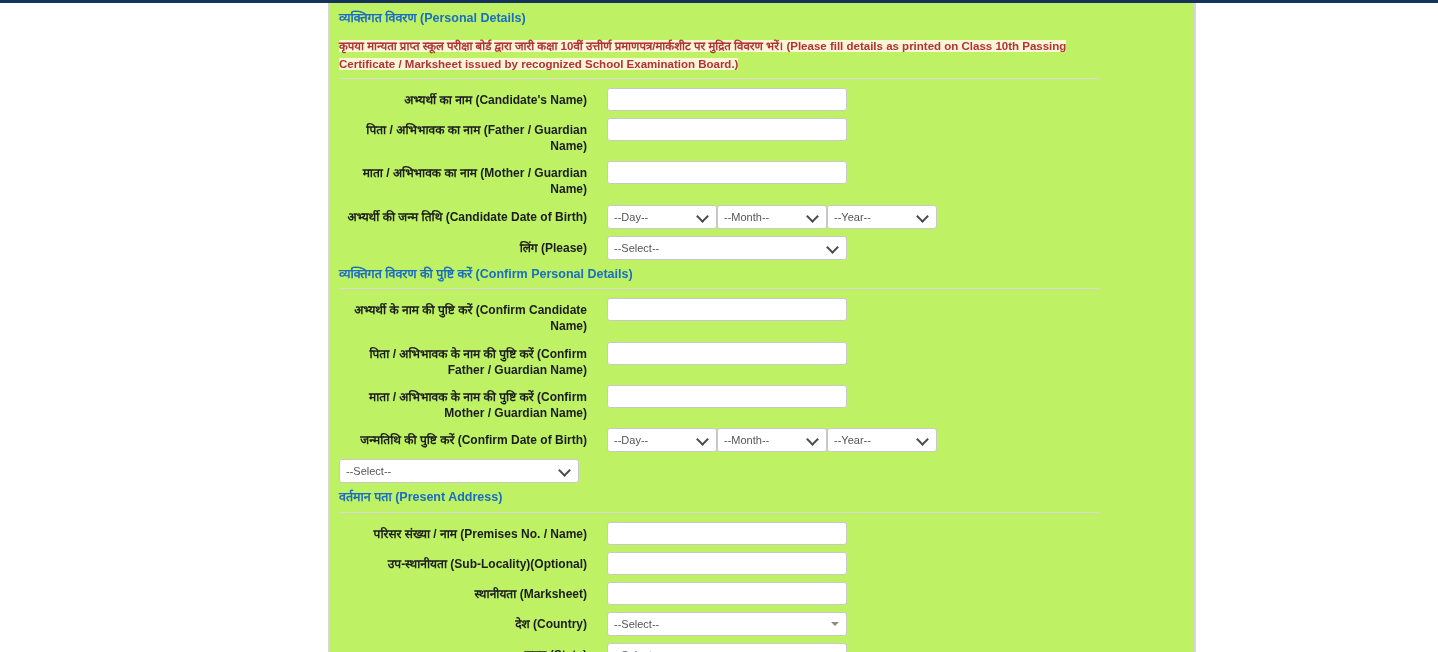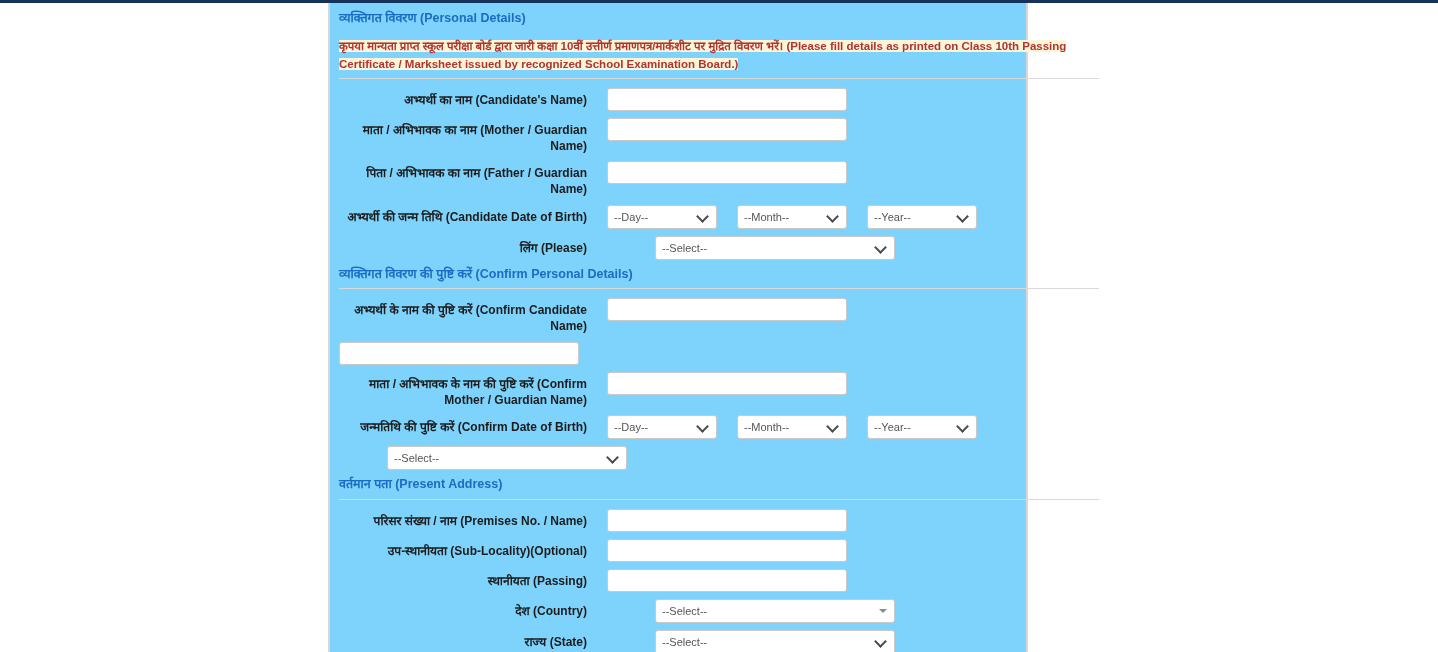--- a/index.html
+++ b/index.html
@@ -3,48 +3,48 @@
 <meta charset="utf-8">
 <style>
   html,body{margin:0;padding:0;}
   body{
     width:1438px;height:652px;overflow:hidden;background:#ffffff;
     font-family:"Liberation Sans","DejaVu Sans",sans-serif;
     position:relative;
   }
   .topbar{position:absolute;left:0;top:0;width:1438px;height:3px;background:#15325a;}
   .panel{
-    position:absolute;left:328px;top:3px;width:700px;height:649px;
+    position:absolute;left:328px;top:3px;width:868px;height:649px;
     box-sizing:border-box;border-left:2px solid #d7d7d7;border-right:2px solid #d7d7d7;
-    padding:0 13px 16px 9px;background:#7dd3fc;
+    padding:0 13px 16px 9px;background:#bef264;
   }
   .sec-title{
     color:#1a6dc3;font-size:12.5px;font-weight:bold;margin:0;line-height:1.25;
   }
   .mt-first{margin-top:8px;}
   .mt-sec{margin-top:2px;}
   .note{margin-top:9px;width:760px;}
   .note-hl{
     background:#fdf5d7;color:#ae3532;font-weight:bold;font-size:11.5px;line-height:1.4;
     box-decoration-break:clone;text-align:right;-webkit-box-decoration-break:clone;
   }
   hr.div{border:none;border-top:1px solid #d9d9d9;margin:6px 0 9px 0;width:760px;}
   .row{display:flex;gap:20px;margin-bottom:7px;align-items:flex-start;}
   .lbl{
     flex:0 0 248px;width:248px;text-align:right;font-weight:bold;font-size:12px;
     color:#1c1c1c;line-height:1.35;padding-top:4px;
   }
-  .ctrl{display:flex;gap:20px;align-items:flex-start;}
+  .ctrl{display:flex;align-items:flex-start;}
   .txt{
     width:240px;height:23px;box-sizing:border-box;border:1px solid #c9c9c9;border-radius:3px;
     padding:0 6px;font-size:11px;font-family:inherit;background:#fff;outline:none;
   }
   .selwrap{position:relative;display:inline-block;}
   .selwrap.sm{width:110px;}
-  .selwrap.lg{width:240px;margin-left:48px;}
+  .selwrap.lg{width:240px;}
   select{
     appearance:none;-webkit-appearance:none;-moz-appearance:none;
     width:100%;height:24px;box-sizing:border-box;border:1px solid #c9c9c9;border-radius:3px;
     background:#fff;font-size:11px;font-family:inherit;color:#555;padding:0 22px 0 6px;outline:none;
   }
   .chev{
     position:absolute;right:10px;top:7px;width:7px;height:7px;
     border-right:2px solid #4a4a4a;border-bottom:2px solid #4a4a4a;
     transform:rotate(45deg);pointer-events:none;display:block;
   }
@@ -70,28 +70,28 @@
   <hr class="div">
 
   <div class="row">
     <label class="lbl">अभ्यर्थी का नाम (Candidate's Name)</label>
     <div class="ctrl">
       <input class="txt" type="text" value="" style="">
     </div>
   </div>
 
   <div class="row">
+    <label class="lbl">पिता / अभिभावक का नाम (Father / Guardian Name)</label>
+    <div class="ctrl">
+      <input class="txt" type="text" value="" style="">
+    </div>
+  </div>
+
+  <div class="row">
     <label class="lbl">माता / अभिभावक का नाम (Mother / Guardian Name)</label>
-    <div class="ctrl">
-      <input class="txt" type="text" value="" style="">
-    </div>
-  </div>
-
-  <div class="row">
-    <label class="lbl">पिता / अभिभावक का नाम (Father / Guardian Name)</label>
     <div class="ctrl">
       <input class="txt" type="text" value="" style="">
     </div>
   </div>
 
   <div class="row">
     <label class="lbl">अभ्यर्थी की जन्म तिथि (Candidate Date of Birth)</label>
     <div class="ctrl">
       <span class="selwrap sm">
         <select>
@@ -126,20 +126,21 @@
   <hr class="div">
 
   <div class="row">
     <label class="lbl">अभ्यर्थी के नाम की पुष्टि करें (Confirm Candidate Name)</label>
     <div class="ctrl">
       <input class="txt" type="text" value="" style="">
     </div>
   </div>
 
   <div class="row">
+    <label class="lbl">पिता / अभिभावक के नाम की पुष्टि करें (Confirm Father / Guardian Name)</label>
     <div class="ctrl">
       <input class="txt" type="text" value="" style="">
     </div>
   </div>
 
   <div class="row">
     <label class="lbl">माता / अभिभावक के नाम की पुष्टि करें (Confirm Mother / Guardian Name)</label>
     <div class="ctrl">
       <input class="txt" type="text" value="" style="">
     </div>
@@ -187,21 +188,21 @@
   </div>
 
   <div class="row">
     <label class="lbl">उप-स्थानीयता (Sub-Locality)(Optional)</label>
     <div class="ctrl">
       <input class="txt" type="text" value="" style="">
     </div>
   </div>
 
   <div class="row">
-    <label class="lbl">स्थानीयता (Passing)</label>
+    <label class="lbl">स्थानीयता (Marksheet)</label>
     <div class="ctrl">
       <input class="txt" type="text" value="" style="">
     </div>
   </div>
 
   <div class="row">
     <label class="lbl">देश (Country)</label>
     <div class="ctrl">
       <span class="selwrap lg">
         <select>

